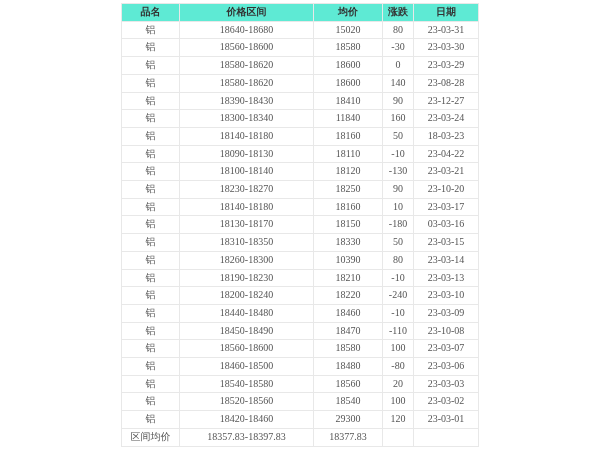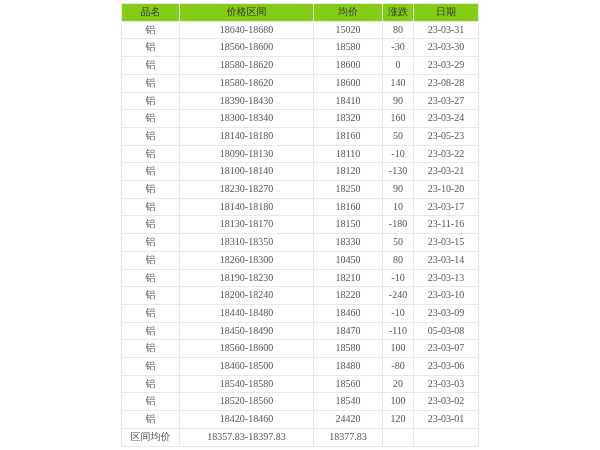--- a/index.html
+++ b/index.html
@@ -29,23 +29,23 @@
     vertical-align: middle;
     padding: 0;
     height: 16.7px;
     font-size: 10px;
     line-height: 16.7px;
     color: #555555;
     white-space: nowrap;
     overflow: hidden;
   }
   table.price-table thead th {
-    background: #84cc16;
+    background: #5eead4;
     color: #333333;
-    font-weight: normal;
+    font-weight: bold;
   }
   tfoot td {
     color: #555555;
   }
   col.c-product { width: 58px; }
   col.c-range   { width: 134px; }
   col.c-avg     { width: 69px; }
   col.c-change  { width: 31px; }
   col.c-date    { width: 65px; }
 </style>
@@ -97,42 +97,42 @@
           <td>18580-18620</td>
           <td>18600</td>
           <td>140</td>
           <td>23-08-28</td>
         </tr>
         <tr>
           <td>铝</td>
           <td>18390-18430</td>
           <td>18410</td>
           <td>90</td>
-          <td>23-03-27</td>
+          <td>23-12-27</td>
         </tr>
         <tr>
           <td>铝</td>
           <td>18300-18340</td>
-          <td>18320</td>
+          <td>11840</td>
           <td>160</td>
           <td>23-03-24</td>
         </tr>
         <tr>
           <td>铝</td>
           <td>18140-18180</td>
           <td>18160</td>
           <td>50</td>
-          <td>23-05-23</td>
+          <td>18-03-23</td>
         </tr>
         <tr>
           <td>铝</td>
           <td>18090-18130</td>
           <td>18110</td>
           <td>-10</td>
-          <td>23-03-22</td>
+          <td>23-04-22</td>
         </tr>
         <tr>
           <td>铝</td>
           <td>18100-18140</td>
           <td>18120</td>
           <td>-130</td>
           <td>23-03-21</td>
         </tr>
         <tr>
           <td>铝</td>
@@ -146,33 +146,33 @@
           <td>18140-18180</td>
           <td>18160</td>
           <td>10</td>
           <td>23-03-17</td>
         </tr>
         <tr>
           <td>铝</td>
           <td>18130-18170</td>
           <td>18150</td>
           <td>-180</td>
-          <td>23-11-16</td>
+          <td>03-03-16</td>
         </tr>
         <tr>
           <td>铝</td>
           <td>18310-18350</td>
           <td>18330</td>
           <td>50</td>
           <td>23-03-15</td>
         </tr>
         <tr>
           <td>铝</td>
           <td>18260-18300</td>
-          <td>10450</td>
+          <td>10390</td>
           <td>80</td>
           <td>23-03-14</td>
         </tr>
         <tr>
           <td>铝</td>
           <td>18190-18230</td>
           <td>18210</td>
           <td>-10</td>
           <td>23-03-13</td>
         </tr>
@@ -188,21 +188,21 @@
           <td>18440-18480</td>
           <td>18460</td>
           <td>-10</td>
           <td>23-03-09</td>
         </tr>
         <tr>
           <td>铝</td>
           <td>18450-18490</td>
           <td>18470</td>
           <td>-110</td>
-          <td>05-03-08</td>
+          <td>23-10-08</td>
         </tr>
         <tr>
           <td>铝</td>
           <td>18560-18600</td>
           <td>18580</td>
           <td>100</td>
           <td>23-03-07</td>
         </tr>
         <tr>
           <td>铝</td>
@@ -221,21 +221,21 @@
         <tr>
           <td>铝</td>
           <td>18520-18560</td>
           <td>18540</td>
           <td>100</td>
           <td>23-03-02</td>
         </tr>
         <tr>
           <td>铝</td>
           <td>18420-18460</td>
-          <td>24420</td>
+          <td>29300</td>
           <td>120</td>
           <td>23-03-01</td>
         </tr>
       </tbody>
     <tfoot>
       <tr>
         <td>区间均价</td>
         <td>18357.83-18397.83</td>
         <td>18377.83</td>
         <td></td>

